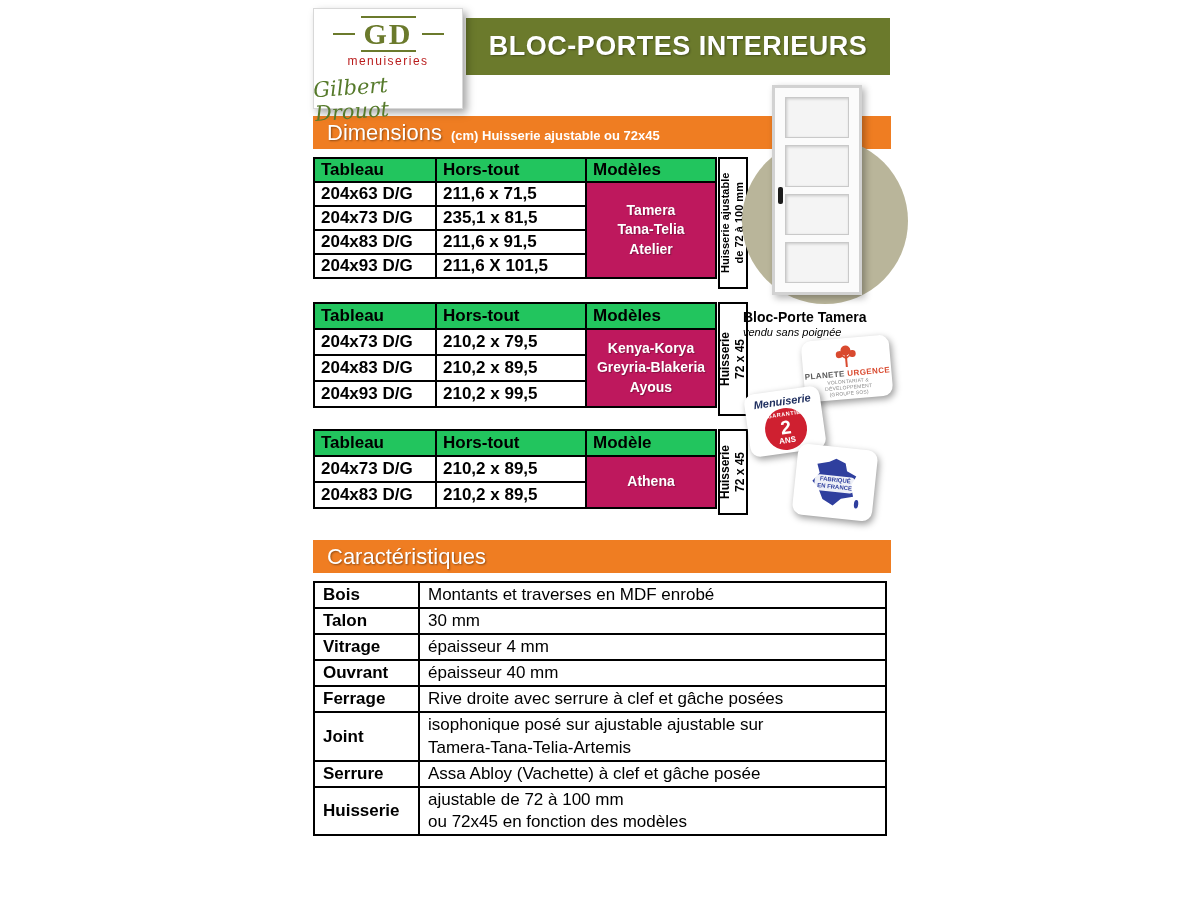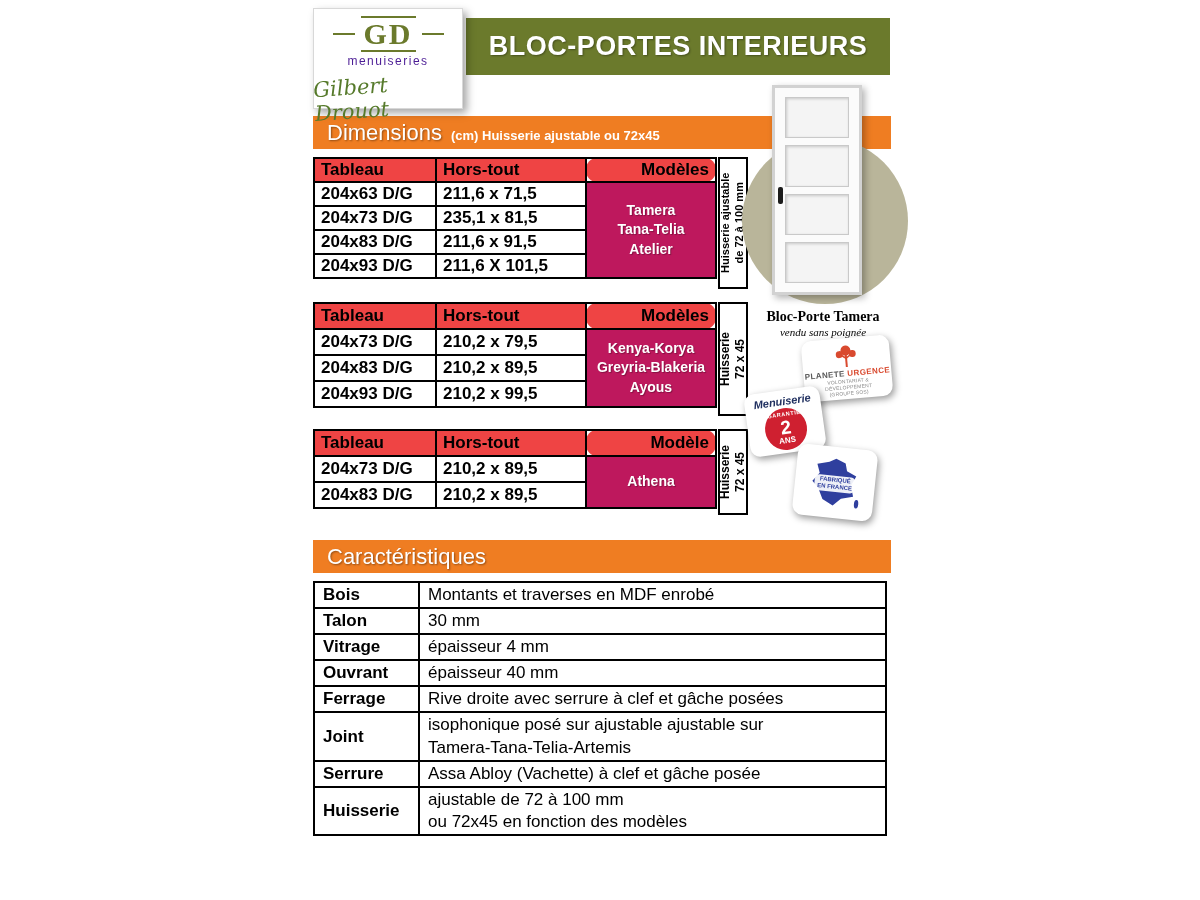--- a/index.html
+++ b/index.html
@@ -17,21 +17,21 @@
     display:flex; flex-direction:column; align-items:center; padding-top:7px;
     z-index:3;
   }
   .gd-row { display:flex; align-items:center; gap:6px; }
   .gd-line { width:22px; height:2px; background:#6b7a2c; }
   .logo-gd {
     font-family:"Liberation Serif", serif; font-weight:bold; font-size:30px;
     color:#6b7a2c; line-height:1; letter-spacing:2px;
     border-top:2px solid #6b7a2c; border-bottom:2px solid #6b7a2c; padding:1px 3px;
   }
-  .logo-brand { color:#4c1d95; font-size:12px; letter-spacing:1.5px; margin-top:2px; }
+  .logo-brand { color:#b91c1c; font-size:12px; letter-spacing:1.5px; margin-top:2px; }
   .logo-signature {
     font-family:"DejaVu Serif", serif; font-style:italic; color:#567a2b;
     font-size:21px; transform:rotate(-4deg); margin-top:5px;
   }
 
   .title-bar {
     position:absolute; left:466px; top:18px; width:424px; height:57px;
     background:#6b7a2c; display:flex; align-items:center; justify-content:center;
   }
   .title-bar .title {
@@ -46,22 +46,22 @@
   }
   .banner-title { font-size:22px; font-weight:normal; text-shadow:1px 1px 2px rgba(0,0,0,0.4); margin-right:9px; }
   .banner-sub { font-size:13px; font-weight:bold; }
 
   
   table.dim-table {
     position:absolute; left:313px; border-collapse:collapse; table-layout:fixed;
     width:402px; font-weight:bold; font-size:17px;
   }
   table.dim-table th, table.dim-table td { border:2px solid #000; padding:0 6px; }
-  table.dim-table th { background:#ef4444; text-align:left; }
-  table.dim-table th.center { text-align:right;border-radius:11px; }
+  table.dim-table th { background:#22c55e; text-align:left; }
+  table.dim-table th.center { text-align:left; }
   table.t1 th, table.t1 td { height:24px; }
   table.t2 th, table.t2 td, table.t3 th, table.t3 td { height:26px; }
   td.models-cell {
     background:#be185d; color:#fff; text-align:center; vertical-align:middle;
     font-size:14px; line-height:1.4; text-shadow:1px 1px 1px rgba(0,0,0,0.3);
     padding:0 2px;
   }
   .side-box {
     position:absolute; left:718px; width:30px; border:2px solid #000;
     display:flex; align-items:center; justify-content:center; background:#fff;
@@ -83,21 +83,21 @@
     display:flex; flex-direction:column; gap:7px; padding:9px 10px;
   }
   .door-panel {
     flex:1; background:#f4f4f4; border:1px solid #c9c9c9;
     box-shadow:inset 1px 1px 3px rgba(0,0,0,0.18);
   }
   .door-handle {
     position:absolute; left:3px; top:99px; width:5px; height:17px;
     background:#1c1c1c; border-radius:2px; z-index:2;
   }
-  .door-caption { position:absolute; left:743px; top:309px; width:160px; text-align:center; z-index:2;font-family:Liberation Serif, serif; }
+  .door-caption { position:absolute; left:743px; top:309px; width:160px; z-index:2; }
   .door-caption .cap { font-weight:bold; font-size:14px; }
   .door-caption .subcap { font-style:italic; font-size:11px; margin-top:1px; }
 
   
   .badge {
     position:absolute; background:#fff; border-radius:10px;
     box-shadow:2px 3px 7px rgba(0,0,0,0.4); z-index:2;
     display:flex; flex-direction:column; align-items:center; justify-content:center;
     text-align:center;
   }

